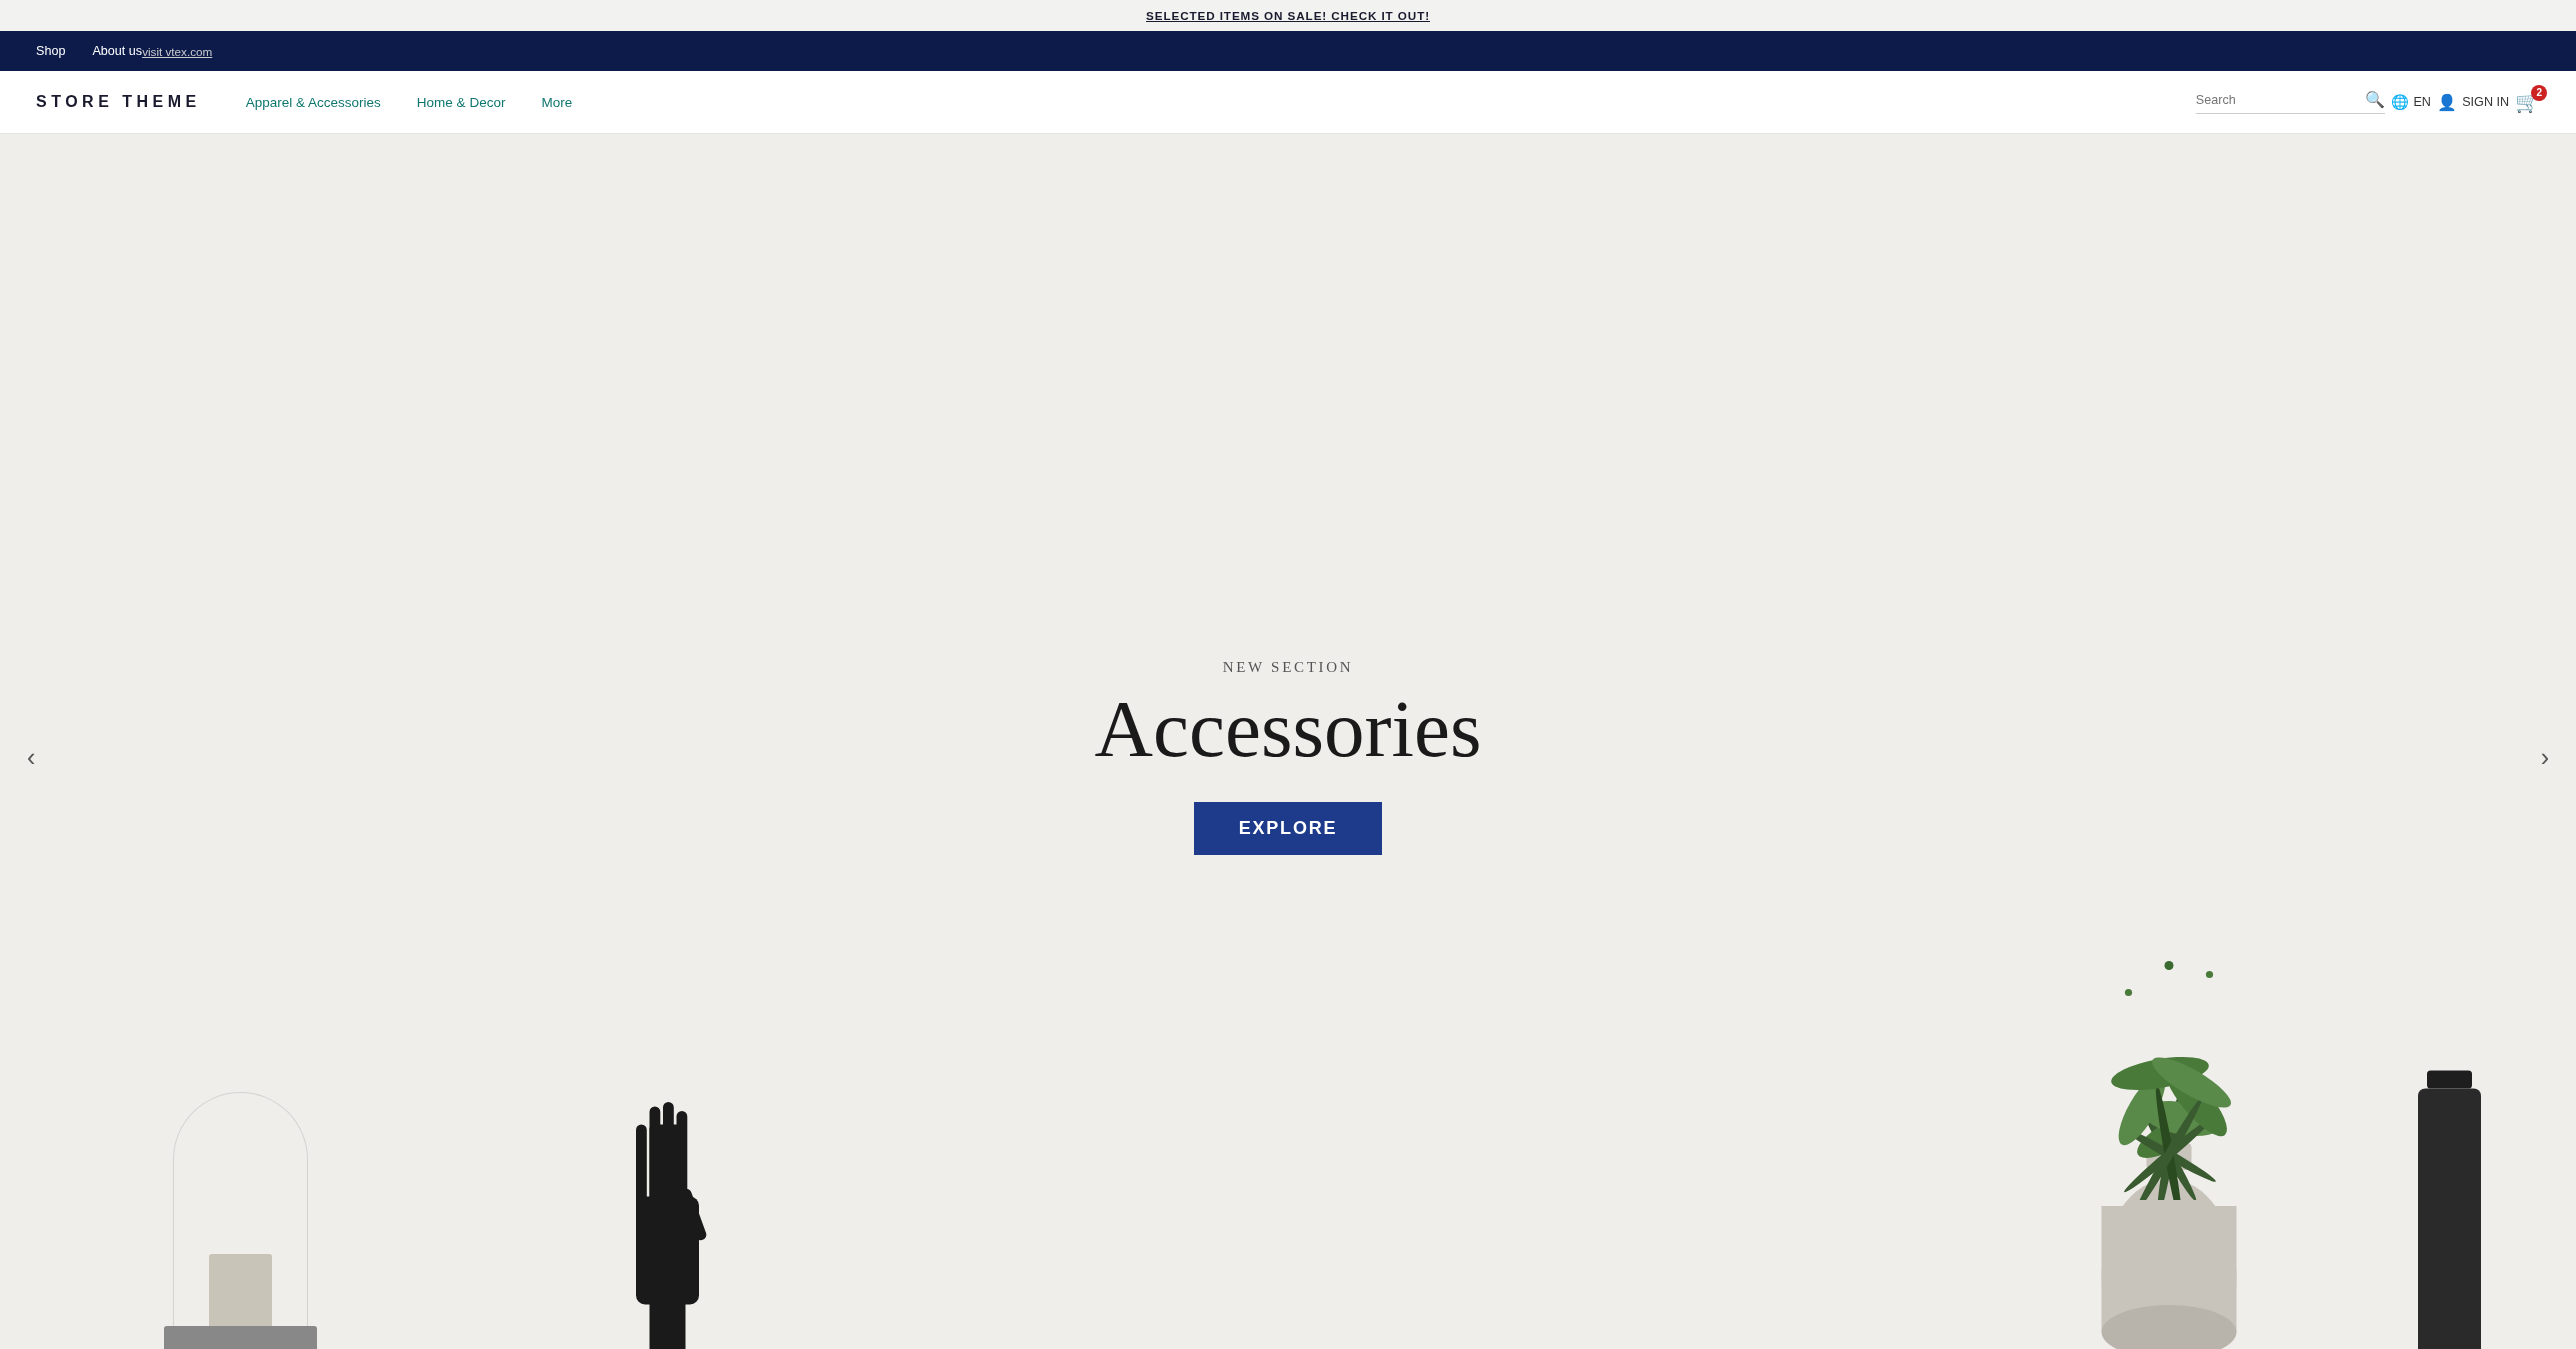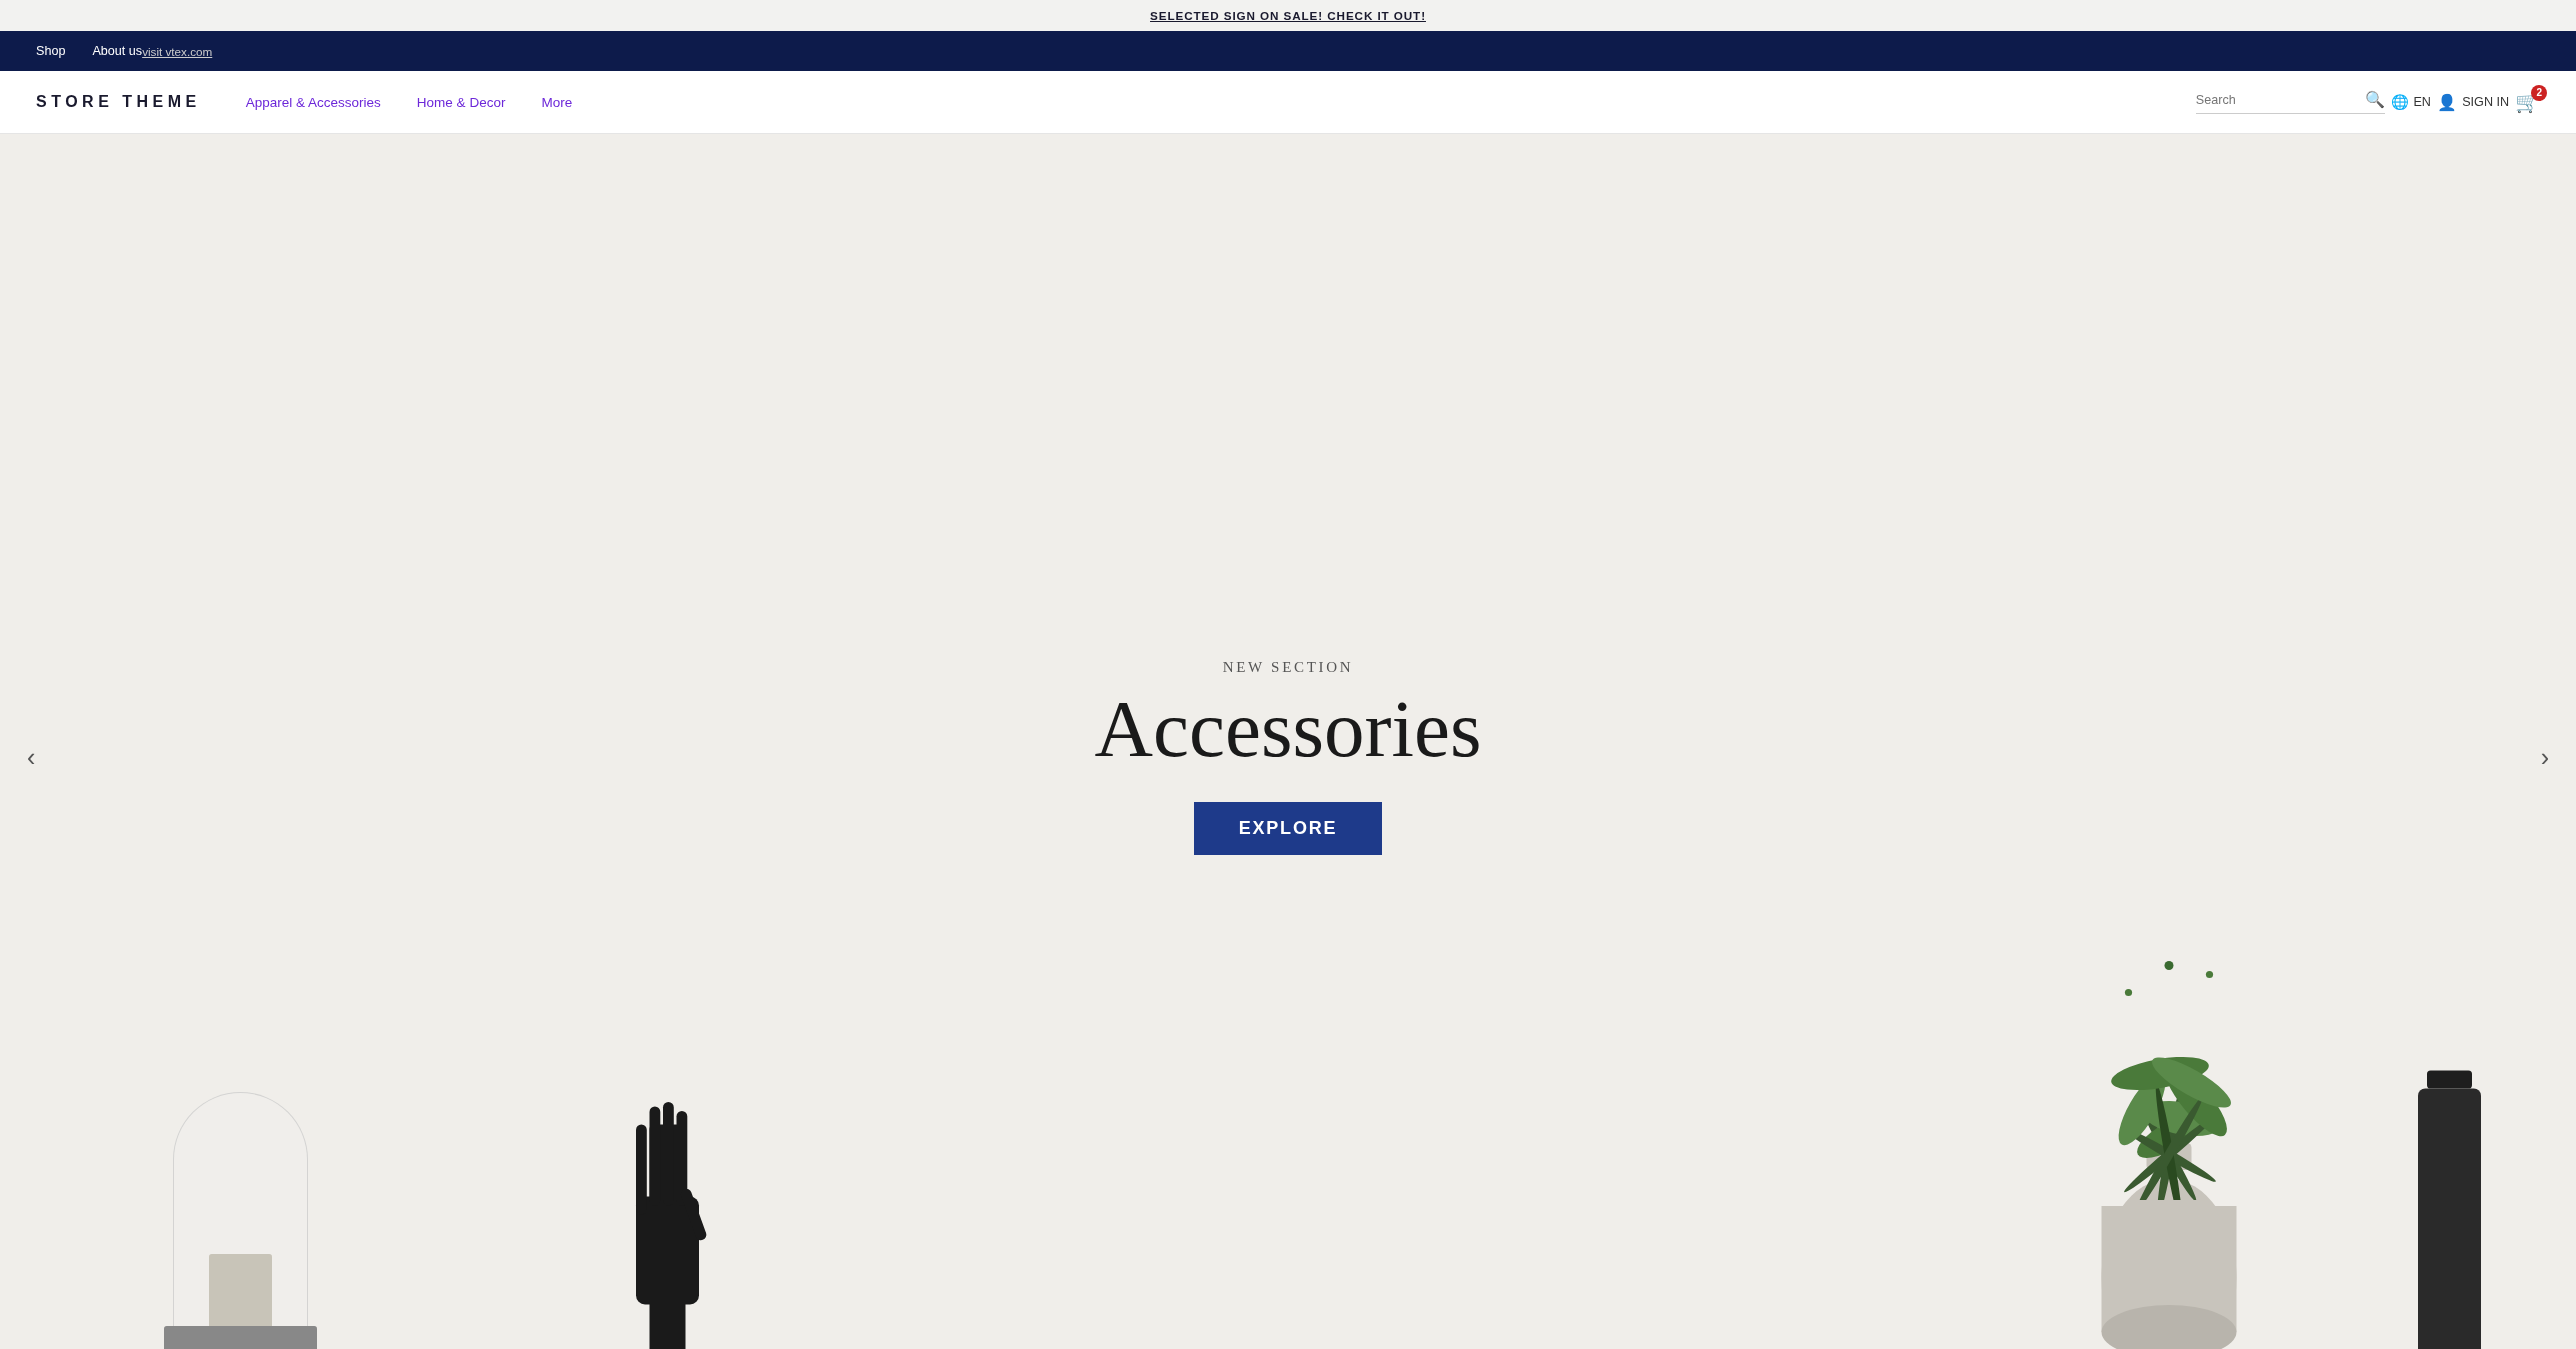--- a/index.html
+++ b/index.html
@@ -62,21 +62,21 @@
       white-space: nowrap;
       margin-right: 45px;
       font-family: 'Arial', sans-serif;
     }
     .main-nav {
       display: flex;
       gap: 36px;
       flex: 1;
     }
     .main-nav a {
-      color: #6d28d9;
+      color: #0f766e;
       text-decoration: none;
       font-size: 13.5px;
       font-weight: 400;
     }
     .header-right {
       display: flex;
       align-items: center;
       gap: 6px;
       margin-left: auto;
     }
@@ -261,21 +261,21 @@
       z-index: 10;
       padding: 9px;
     }
     .carousel-arrow-left { left: 18px; }
     .carousel-arrow-right { right: 18px; }
   </style>
 </head>
 <body>
 
 <div class="announcement-bar">
-  <a href="#">SELECTED SIGN ON SALE! CHECK IT OUT!</a>
+  <a href="#">SELECTED ITEMS ON SALE! CHECK IT OUT!</a>
 </div>
 
 <nav class="top-nav">
   <div class="top-nav-left">
     <a href="#">Shop</a>
     <a href="#">About us</a>
   </div>
   <div class="top-nav-right">
     <a href="#">visit vtex.com</a>
   </div>

